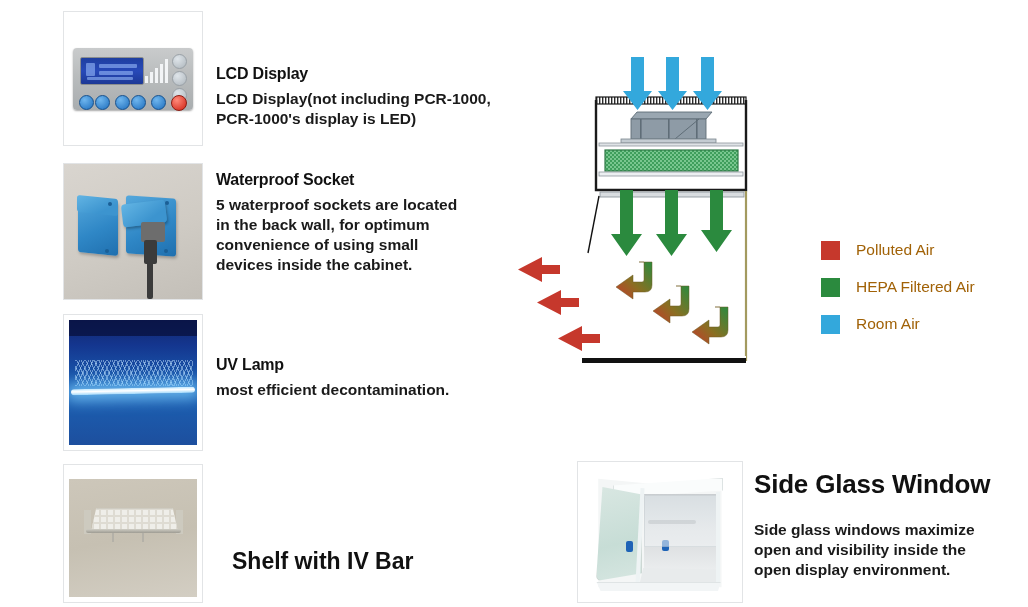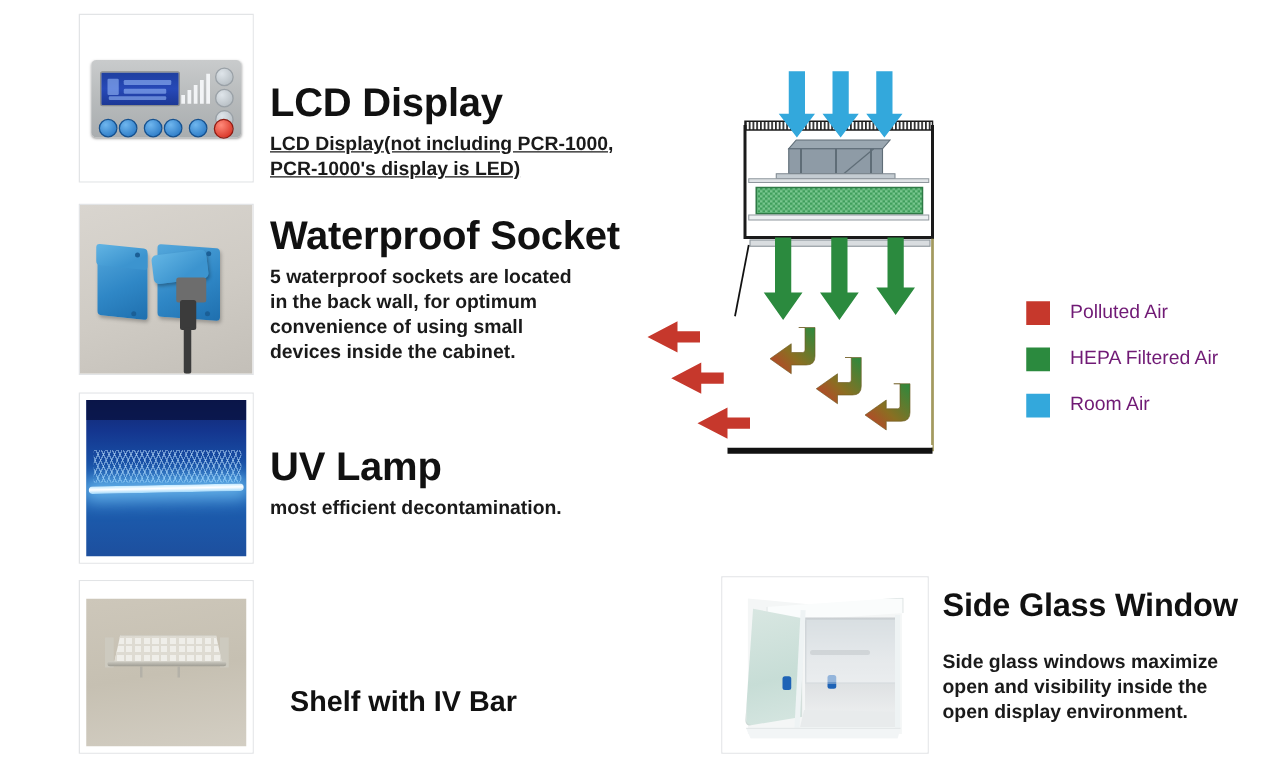--- a/index.html
+++ b/index.html
@@ -13,21 +13,21 @@
   
   .photo-frame{
     position:absolute;background:#ffffff;
     border:1px solid #e2e4e6;
     box-sizing:border-box;
   }
   .photo-inner{position:absolute;overflow:hidden;}
 
   
   .feat-title{
-    font-size:32px;font-weight:bold;color:#111;letter-spacing:-0.2px;
+    font-size:16px;font-weight:bold;color:#111;letter-spacing:-0.2px;
     line-height:1.06;white-space:nowrap;
   }
   .feat-title.big{font-size:26px;}
   .feat-body{
     font-size:15.5px;font-weight:bold;color:#1a1a1a;line-height:1.30;
   }
   .feat-solo{
     font-size:23px;font-weight:bold;color:#111;white-space:nowrap;margin-top:40px;
   }
 
@@ -84,21 +84,21 @@
   .cab-rail{position:absolute;background:#a9aeb1;border-radius:2px;}
   .cab-sock{position:absolute;background:#1e63b6;border-radius:2px;}
 
   
   #airflow{position:absolute;}
 
   
   .legend{position:absolute;}
   .legend-row{display:flex;align-items:center;height:30px;margin-bottom:7px;}
   .legend-swatch{width:19px;height:19px;margin-right:16px;flex:0 0 auto;}
-  .legend-label{font-size:15.5px;color:#701a75;white-space:nowrap;}
+  .legend-label{font-size:15.5px;color:#a16207;white-space:nowrap;}
 </style>
 </head>
 <body>
 
 <div class="photo-frame" style="left:63px;top:11px;width:140px;height:135px;">
   <div class="photo-inner" style="left:0;top:0;width:138px;height:133px;background:#ffffff;">
 
     <div class="lcd-bezel" style="left:9px;top:36px;width:120px;height:62px;"></div>
 
     <div class="lcd-screen" style="left:16px;top:45px;width:62px;height:26px;">
@@ -124,21 +124,21 @@
     <div class="rbtn blue" style="left:31px;top:83px;width:13px;height:13px;"></div>
     <div class="rbtn blue" style="left:51px;top:83px;width:13px;height:13px;"></div>
     <div class="rbtn blue" style="left:67px;top:83px;width:13px;height:13px;"></div>
     <div class="rbtn blue" style="left:87px;top:83px;width:13px;height:13px;"></div>
     <div class="rbtn red" style="left:107px;top:83px;width:14px;height:14px;"></div>
   </div>
 </div>
 
 <div class="abs" style="left:216px;top:66px;width:300px;">
   <div class="feat-title">LCD Display</div>
-  <div class="feat-body" style="margin-top:6px;text-decoration:underline;">
+  <div class="feat-body" style="margin-top:6px;">
     <div>LCD Display(not including PCR-1000,</div>
     <div>PCR-1000's display is LED)</div>
   </div>
 </div>
 
 <div class="photo-frame" style="left:63px;top:163px;width:140px;height:137px;">
   <div class="photo-inner" style="left:0;top:0;width:138px;height:135px;">
     <div class="sock-wall" style="left:0;top:0;width:138px;height:135px;"></div>
 
     <div class="sock-body" style="left:14px;top:35px;width:40px;height:55px;transform:skewY(6deg);"></div>

